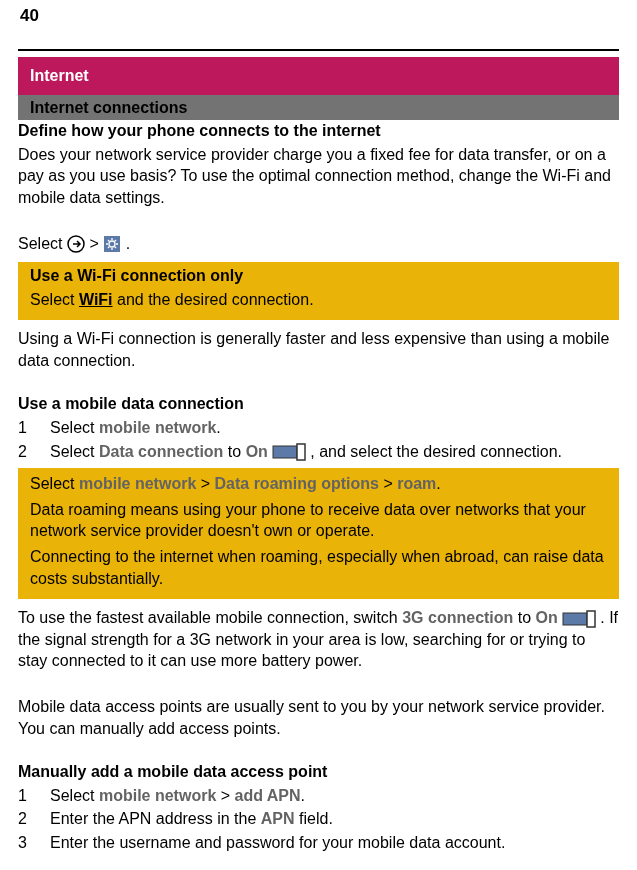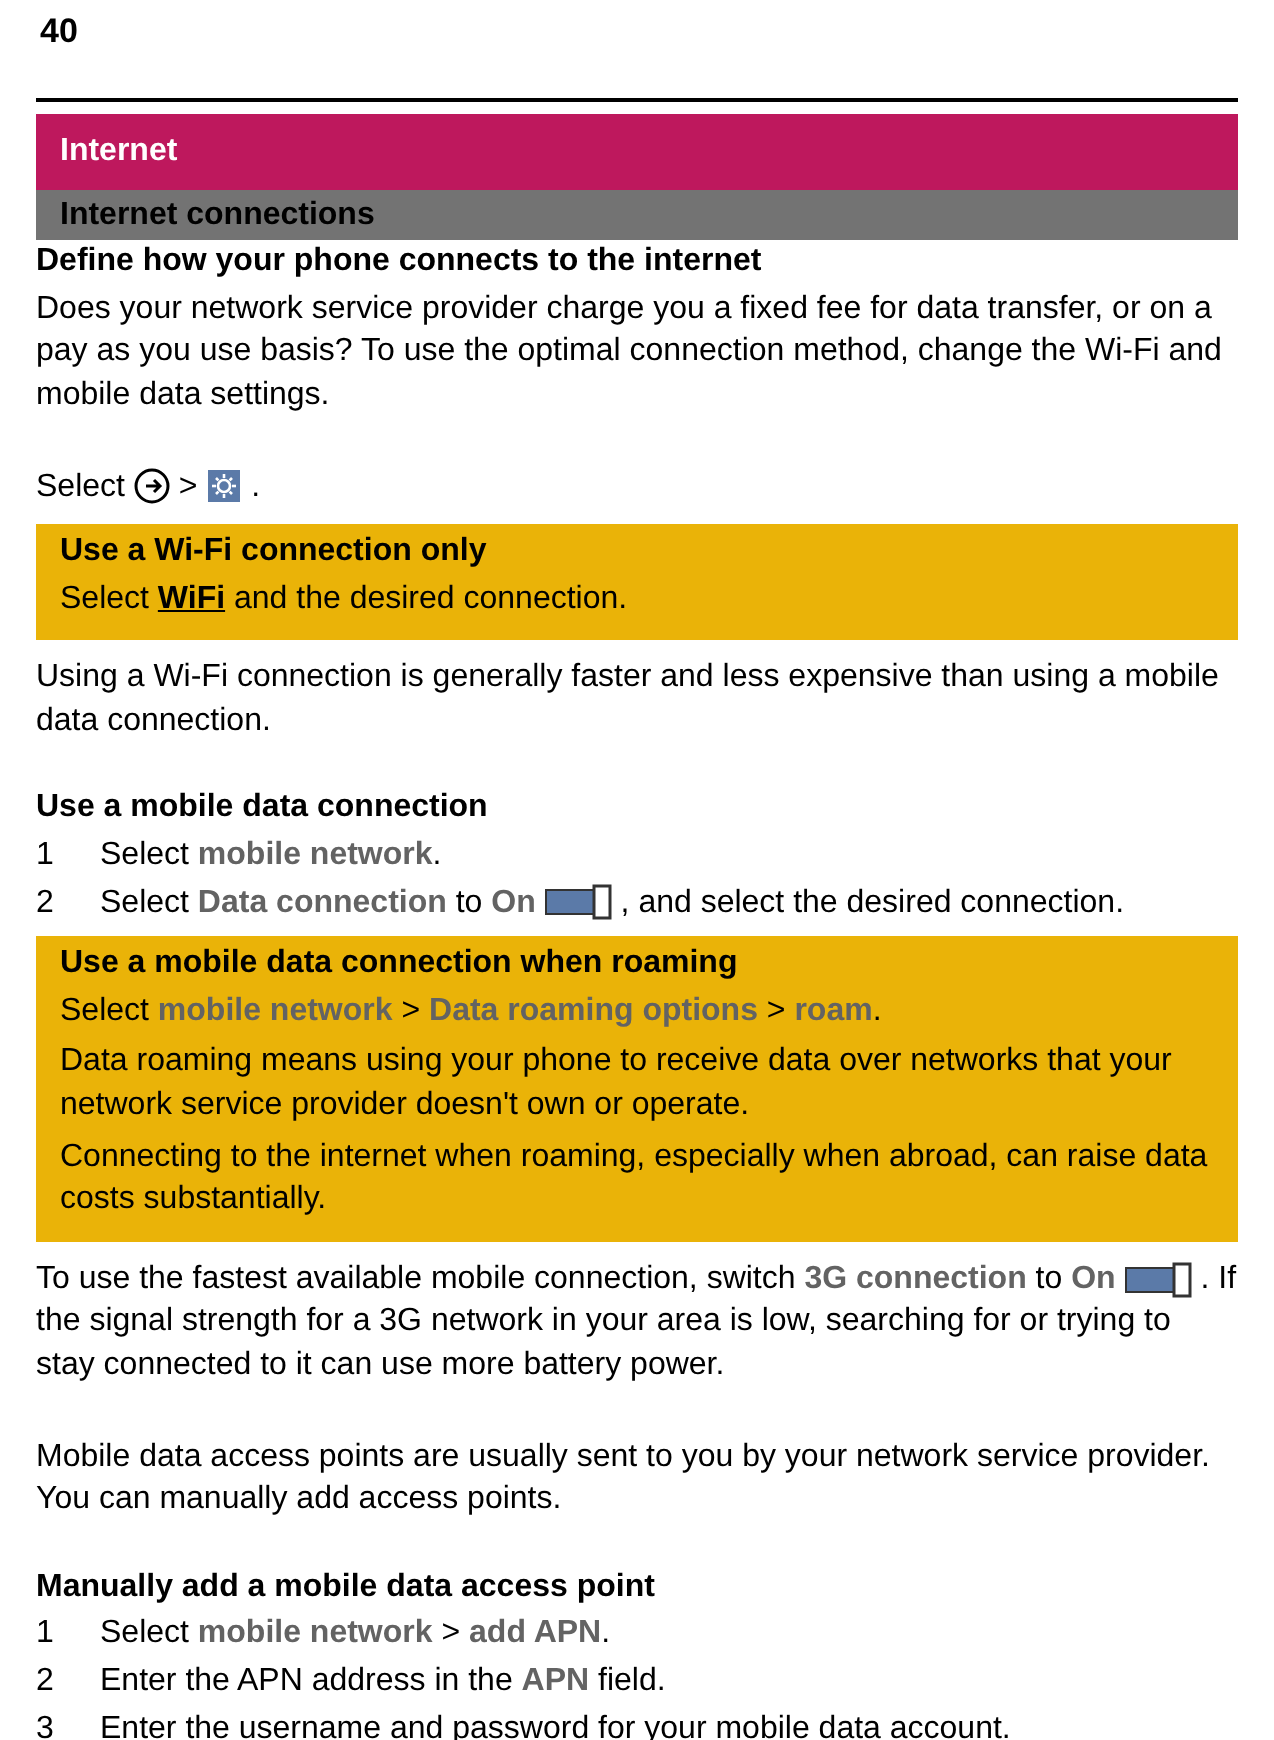--- a/index.html
+++ b/index.html
@@ -176,21 +176,20 @@
             <rect x="1" y="3" width="24" height="12" fill="#5b7aa8" stroke="#333" stroke-width="1"></rect>
             <rect x="25" y="1" width="8" height="16" fill="#fff" stroke="#333" stroke-width="1.5"></rect>
           </svg>
         </span><span>, and select the desired connection.</span>
       </span>
     </li>
   </ol>
 </div>
 
 <div class="section-gray">
-  <div class="heading-bold">Use a mobile data connection when roaming</div>
   <p class="para">
     <span>Select </span><span class="ui-bold">mobile network</span><span> &gt; </span><span class="ui-bold">Data roaming options</span><span> &gt; </span><span class="ui-bold">roam</span><span>.</span>
   </p>
   <p class="para">Data roaming means using your phone to receive data over networks that your network service provider doesn't own or operate.</p>
   <p class="para">Connecting to the internet when roaming, especially when abroad, can raise data costs substantially.</p>
 </div>
 
 <div class="content">
   <p class="para spaced-sm">
     <span>To use the fastest available mobile connection, switch </span><span class="ui-bold">3G connection</span><span> to </span><span class="ui-bold">On</span>

